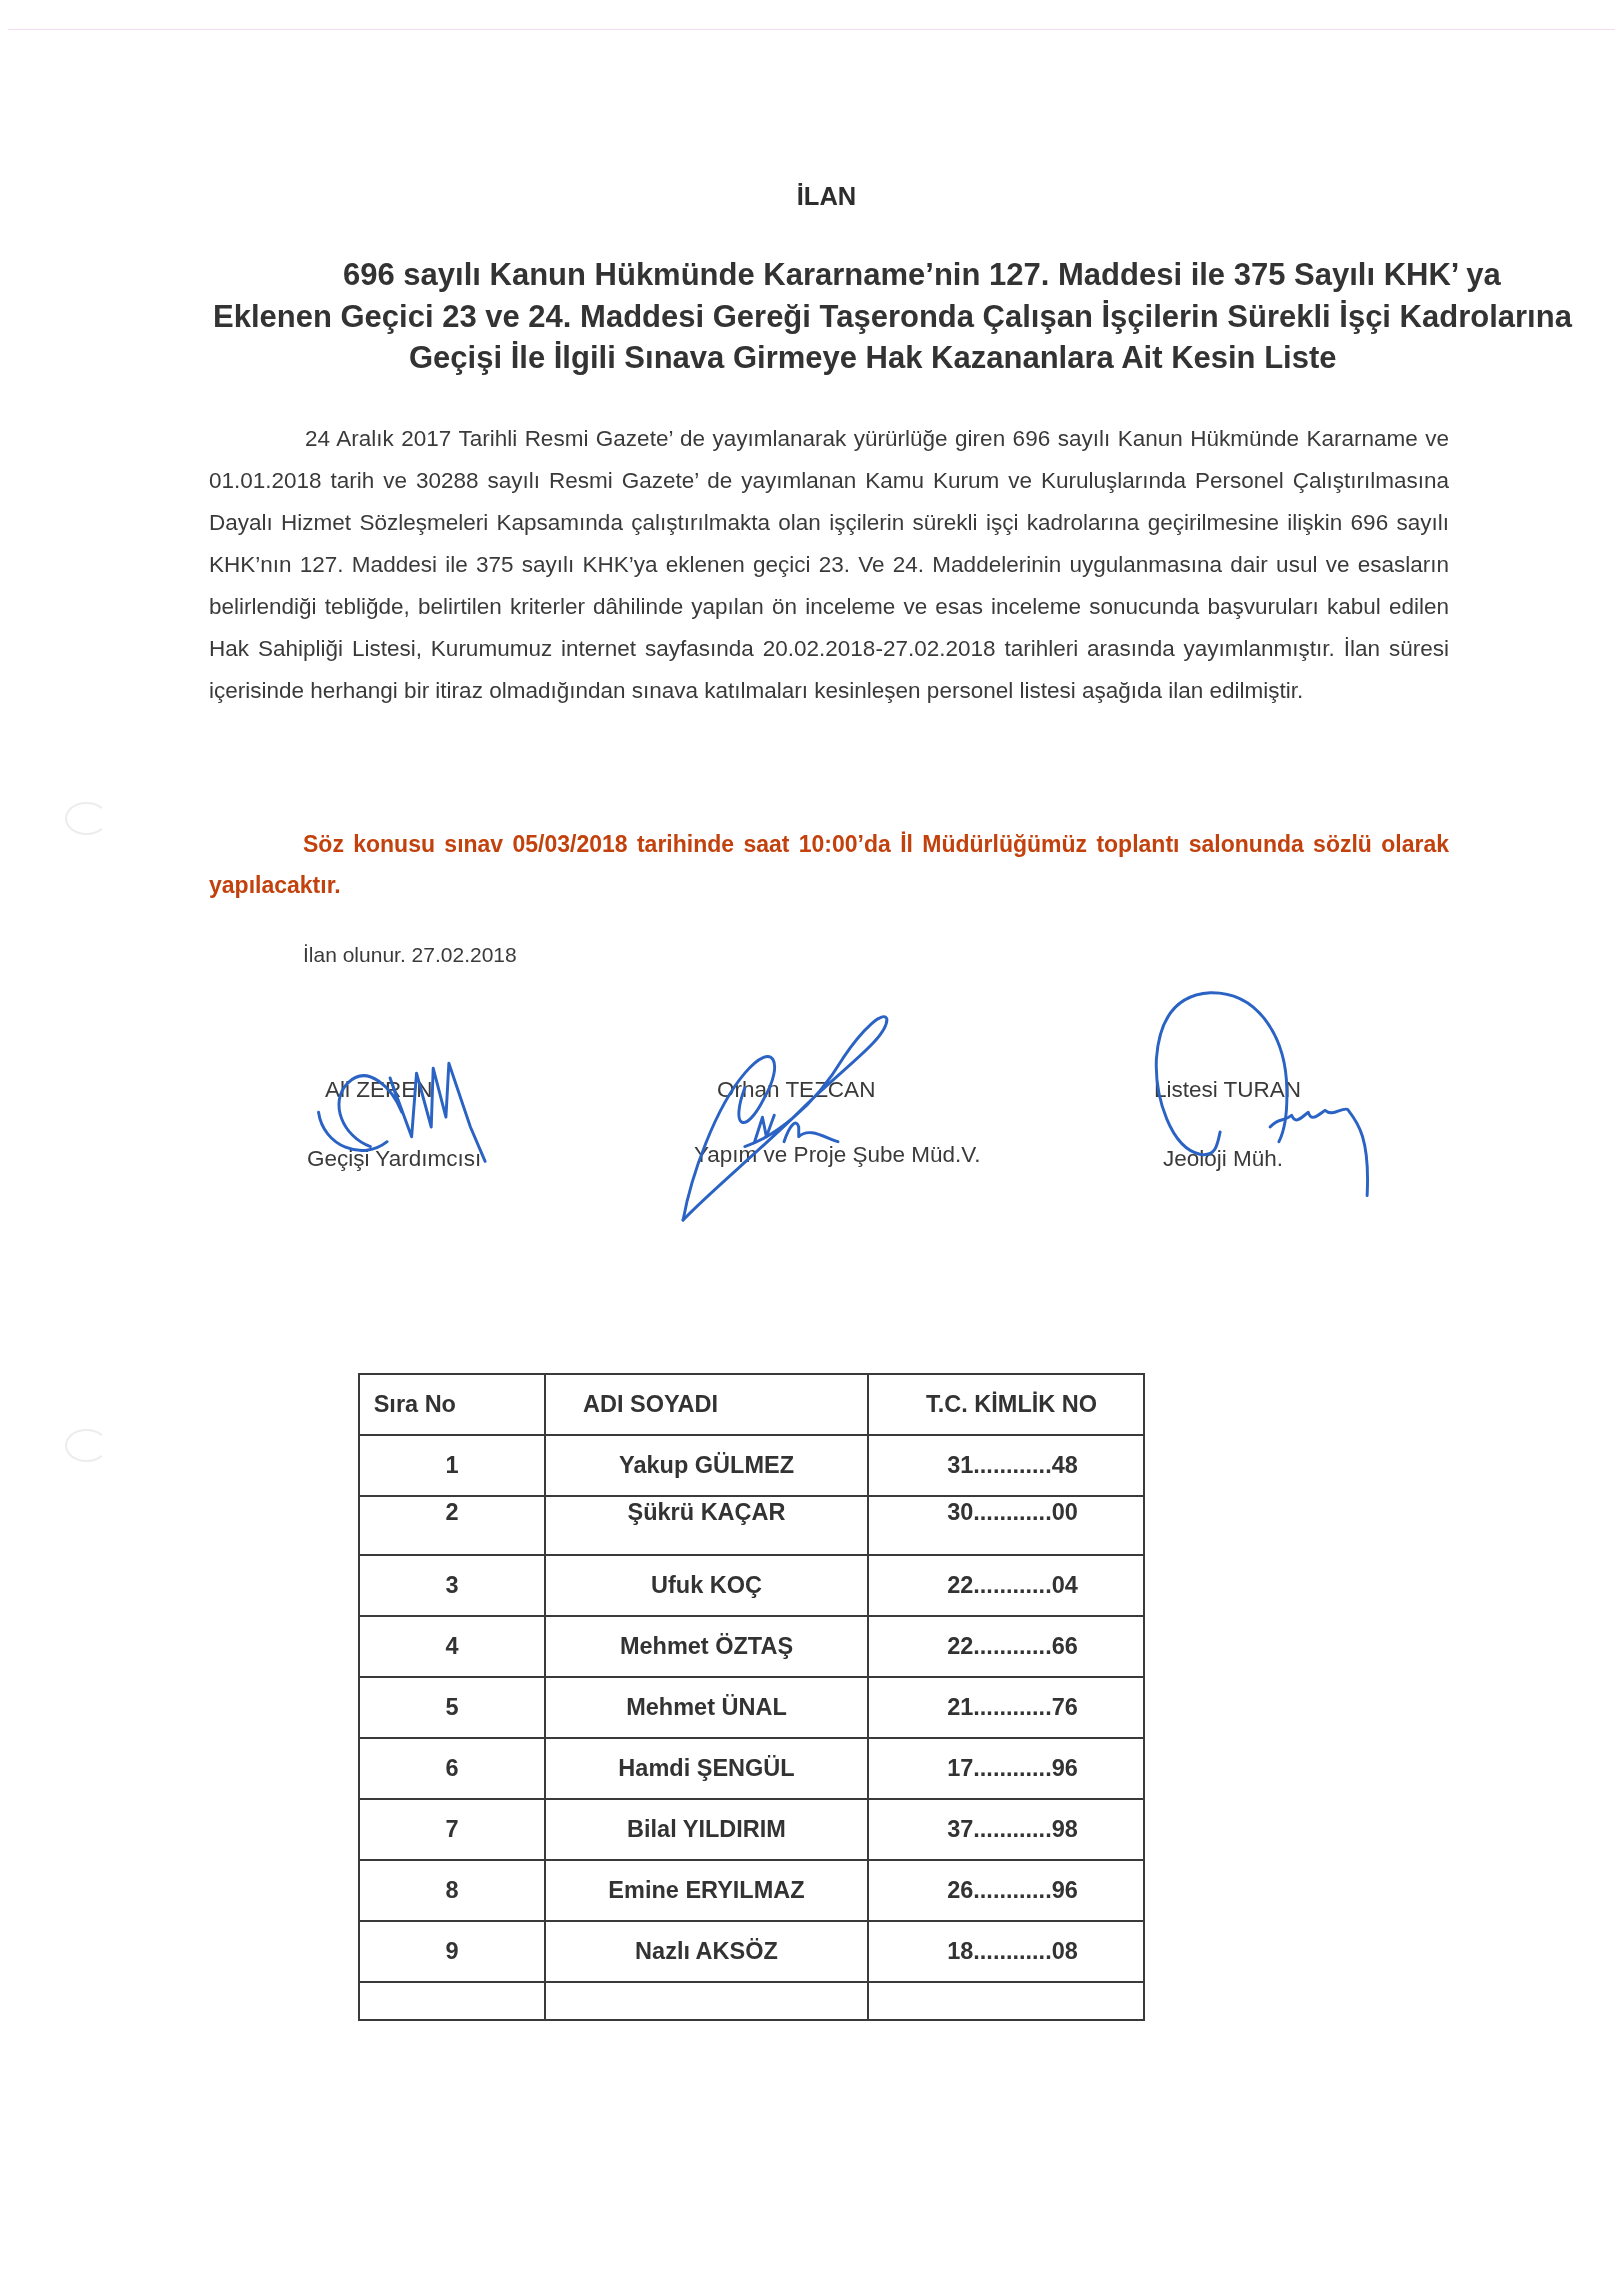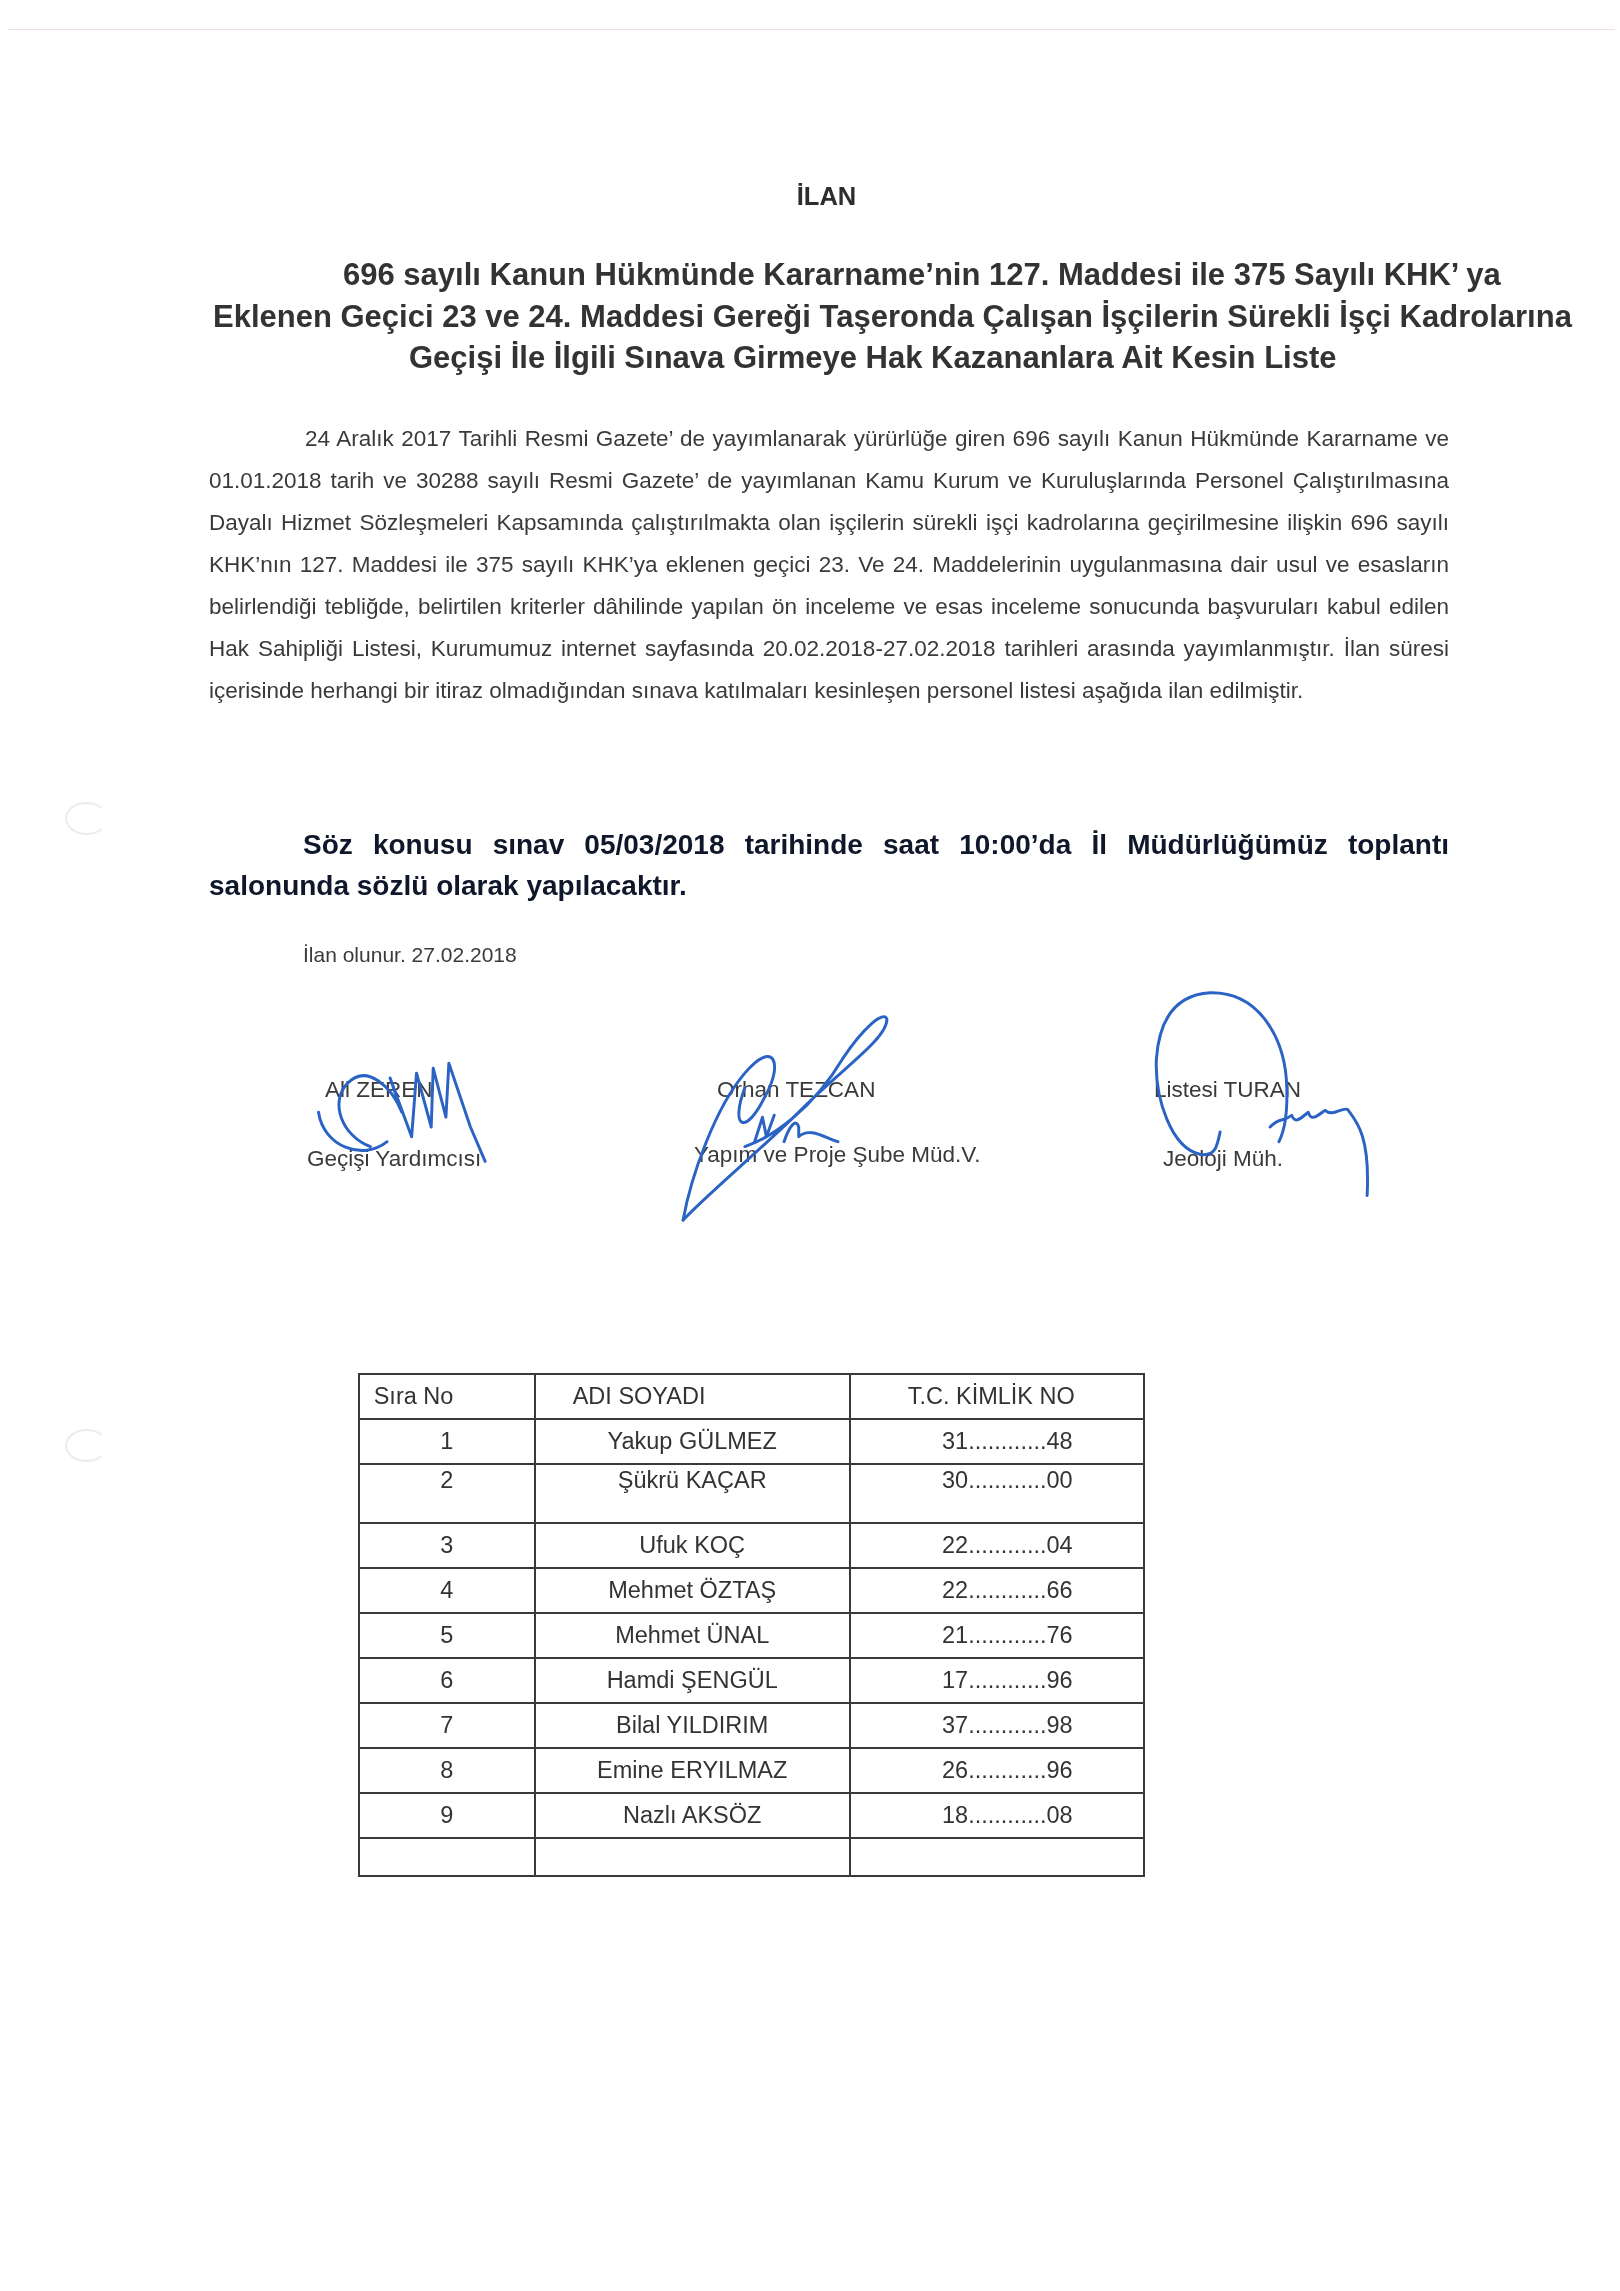--- a/index.html
+++ b/index.html
@@ -4,27 +4,27 @@
 <style>
   html, body { margin:0; padding:0; background:#ffffff; }
   body { width:1620px; height:2292px; position:relative; overflow:hidden;
          font-family:"Liberation Sans", "DejaVu Sans", sans-serif; color:#333333; }
   .abs { position:absolute; white-space:nowrap; }
   .scan-line { position:absolute; left:7.8px; top:29px; width:1607px; height:1px; background:#f3dcef; }
   .title { left:0; width:1653px; text-align:center; top:182px; font-size:25.5px; font-weight:bold; color:#2d2d2d; }
   .heading { font-size:31px; font-weight:bold; color:#333; }
   .body-text { position:absolute; left:209px; width:1240px; font-size:22.5px; line-height:42px; text-align:justify; color:#3a3a3a; }
   .body-text .indent { display:inline-block; width:96px; }
-  .bold-para { position:absolute; left:209px; width:1240px; font-size:28px; line-height:41px; font-weight:bold; text-align:justify; color:#0f172a; }
+  .bold-para { position:absolute; left:209px; width:1240px; font-size:23px; line-height:41px; font-weight:bold; text-align:justify; color:#c2410c; }
   .bold-para .indent { display:inline-block; width:94px; }
   .closing { left:303px; top:943px; font-size:21px; color:#3a3a3a; }
   .sig-name, .sig-role { font-size:22.5px; color:#3a3a3a; }
   svg.sig { position:absolute; left:0; top:0; overflow:visible; pointer-events:none; }
   .tbl { position:absolute; left:358px; top:1373px; width:787px; border-collapse:collapse; font-size:23.5px; color:#333; }
-  .tbl td, .tbl th { border:2px solid #3a3a3a; padding:8px; font-weight:normal; vertical-align:middle; }
+  .tbl td, .tbl th { border:2px solid #3a3a3a; padding:16px; font-weight:bold; vertical-align:middle; }
   .tbl tr { height:38px; }
   .tbl tr.tall { height:59px; }
   .tbl tr.tall td { vertical-align:top; padding-top:2px; }
   .c1 { width:152px; text-align:center; }
   .c2 { width:268px; text-align:center; }
   .c3 { text-align:center; padding-left:29px !important; }
   .tbl th.c1 { text-align:left; padding-left:13.7px; }
   .tbl th.c2 { text-align:left; padding-left:37px; }
   .tbl th.c3 { text-align:left; padding-left:57px !important; }
   .punch { position:absolute; border:2px solid #ececec; border-right-color:transparent; border-radius:50%; width:39px; height:29px; }

